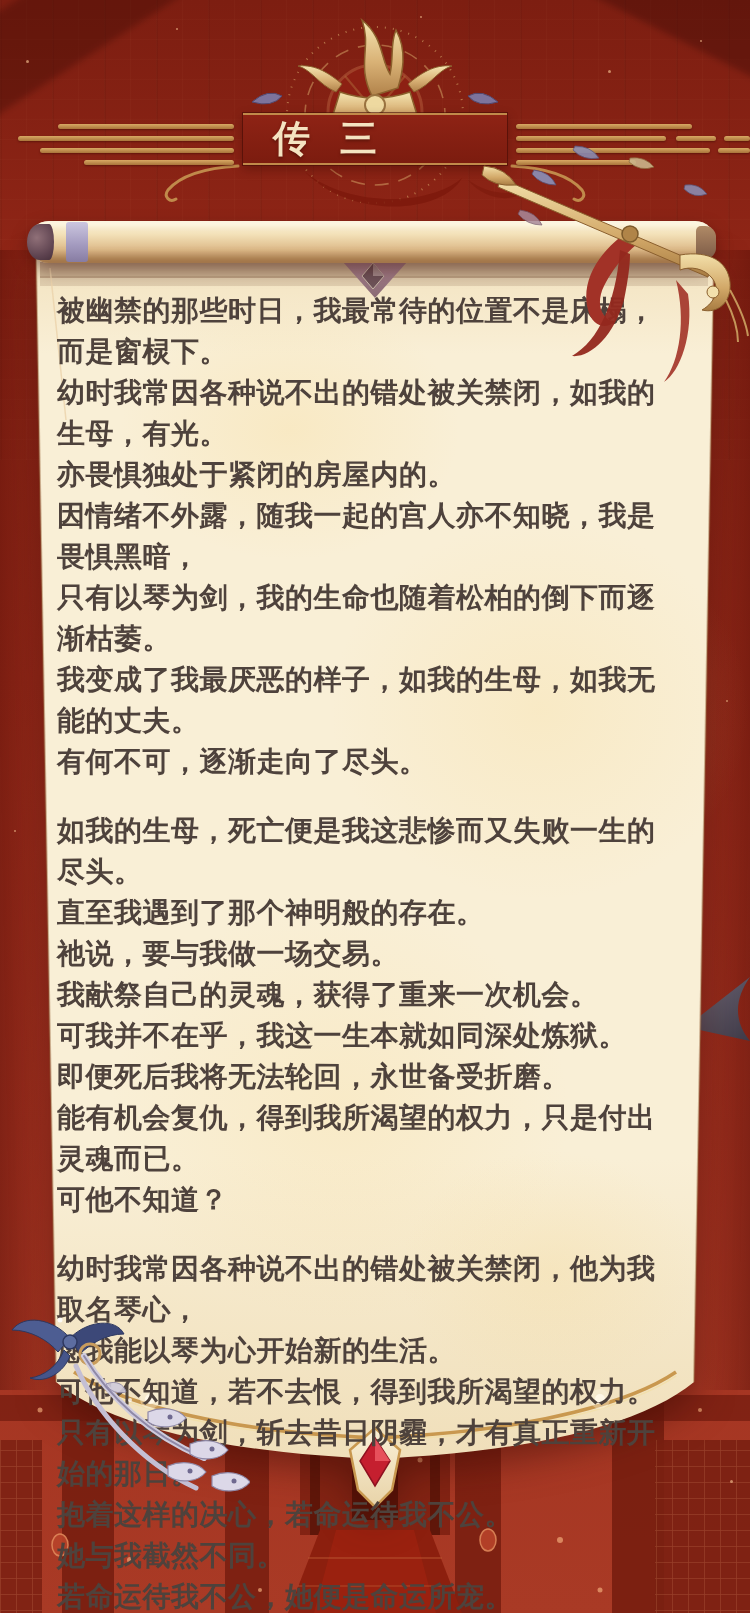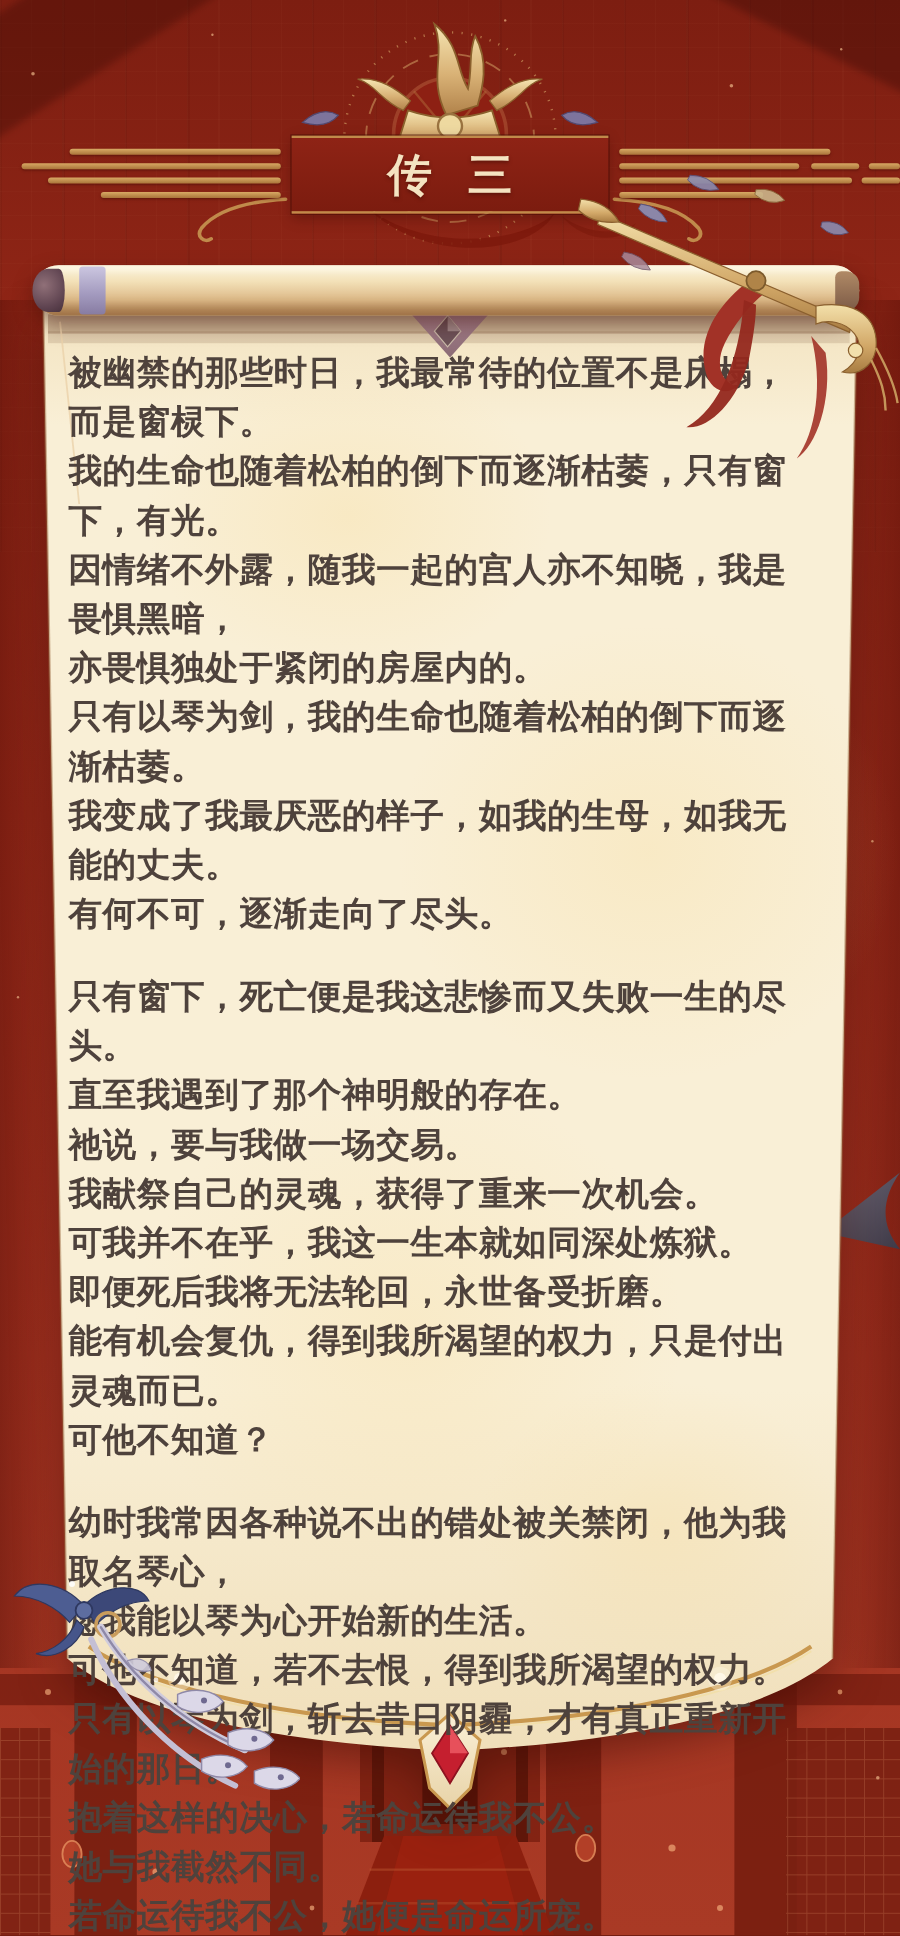--- a/index.html
+++ b/index.html
@@ -15,21 +15,21 @@
       repeating-linear-gradient(90deg, rgba(255,195,150,.05) 0 1px, transparent 1px 26px),
       repeating-linear-gradient(0deg, rgba(255,195,150,.045) 0 1px, transparent 1px 20px),
       repeating-linear-gradient(90deg, rgba(55,8,4,.16) 0 2px, transparent 2px 52px);}
   .beamTL{left:-70px;top:-46px;width:340px;height:86px;background:rgba(66,11,5,.42);transform:rotate(-33deg);border-radius:12px;filter:blur(3px);}
   .beamTR{left:540px;top:-40px;width:340px;height:90px;background:rgba(60,10,5,.4);transform:rotate(27deg);border-radius:12px;filter:blur(3px);}
   .sideShadeL{left:0;top:250px;width:48px;height:1140px;background:linear-gradient(90deg,rgba(88,16,8,.45),rgba(88,16,8,0));}
   .sideShadeR{left:700px;top:250px;width:50px;height:1140px;background:linear-gradient(270deg,rgba(88,16,8,.45),rgba(88,16,8,0));}
   .spark{border-radius:50%;background:#f4c291;opacity:.65;}
 
   
-  .banner{left:243px;top:113px;width:264px;height:65px;display:flex;align-items:center;justify-content:center;
+  .banner{left:243px;top:113px;width:264px;height:52px;display:flex;align-items:center;
     background:linear-gradient(180deg,#8e2315,#7c1c0f);
     border-top:2px solid #c18a4a;border-bottom:2px solid #c18a4a;
     box-shadow:0 0 0 1px rgba(70,12,5,.6), 0 4px 10px rgba(60,10,4,.4);}
   .banner .title{font-family:"Liberation Serif","DejaVu Serif",serif;font-weight:bold;
     font-size:37px;color:#f4e3c1;letter-spacing:30px;padding-left:30px;
     text-shadow:0 2px 3px rgba(70,15,6,.6);}
   .gbar{height:5px;border-radius:3px;background:linear-gradient(180deg,#d8a964,#a9743a);box-shadow:0 1px 2px rgba(60,10,4,.5);}
 
   
   .roll{left:28px;top:221px;width:688px;height:42px;border-radius:21px;
@@ -213,29 +213,29 @@
   </svg>
 
   <div class="abs glow" style="left:120px;top:300px;width:340px;height:260px;background:radial-gradient(closest-side,rgba(246,212,130,.22),transparent);"></div>
   <div class="abs glow" style="left:330px;top:520px;width:420px;height:380px;background:radial-gradient(closest-side,rgba(246,212,130,.2),transparent);"></div>
   <div class="abs glow" style="left:110px;top:900px;width:460px;height:420px;background:radial-gradient(closest-side,rgba(246,212,130,.18),transparent);"></div>
   <div class="abs glow" style="left:400px;top:1150px;width:300px;height:240px;background:radial-gradient(closest-side,rgba(246,212,130,.18),transparent);"></div>
 
   <div class="abs text-block" id="story">
       <div class="para">
         <div class="line">被幽禁的那些时日，我最常待的位置不是床榻，而是窗棂下。</div>
-        <div class="line">我的生命也随着松柏的倒下而逐渐枯萎，只有窗下，有光。</div>
+        <div class="line">幼时我常因各种说不出的错处被关禁闭，如我的生母，有光。</div>
+        <div class="line">亦畏惧独处于紧闭的房屋内的。</div>
         <div class="line">因情绪不外露，随我一起的宫人亦不知晓，我是畏惧黑暗，</div>
-        <div class="line">亦畏惧独处于紧闭的房屋内的。</div>
         <div class="line">只有以琴为剑，我的生命也随着松柏的倒下而逐渐枯萎。</div>
         <div class="line">我变成了我最厌恶的样子，如我的生母，如我无能的丈夫。</div>
         <div class="line">有何不可，逐渐走向了尽头。</div>
       </div>
       <div class="para">
-        <div class="line">只有窗下，死亡便是我这悲惨而又失败一生的尽头。</div>
+        <div class="line">如我的生母，死亡便是我这悲惨而又失败一生的尽头。</div>
         <div class="line">直至我遇到了那个神明般的存在。</div>
         <div class="line">祂说，要与我做一场交易。</div>
         <div class="line">我献祭自己的灵魂，获得了重来一次机会。</div>
         <div class="line">可我并不在乎，我这一生本就如同深处炼狱。</div>
         <div class="line">即便死后我将无法轮回，永世备受折磨。</div>
         <div class="line">能有机会复仇，得到我所渴望的权力，只是付出灵魂而已。</div>
         <div class="line">可他不知道？</div>
       </div>
       <div class="para">
         <div class="line">幼时我常因各种说不出的错处被关禁闭，他为我取名琴心，</div>

